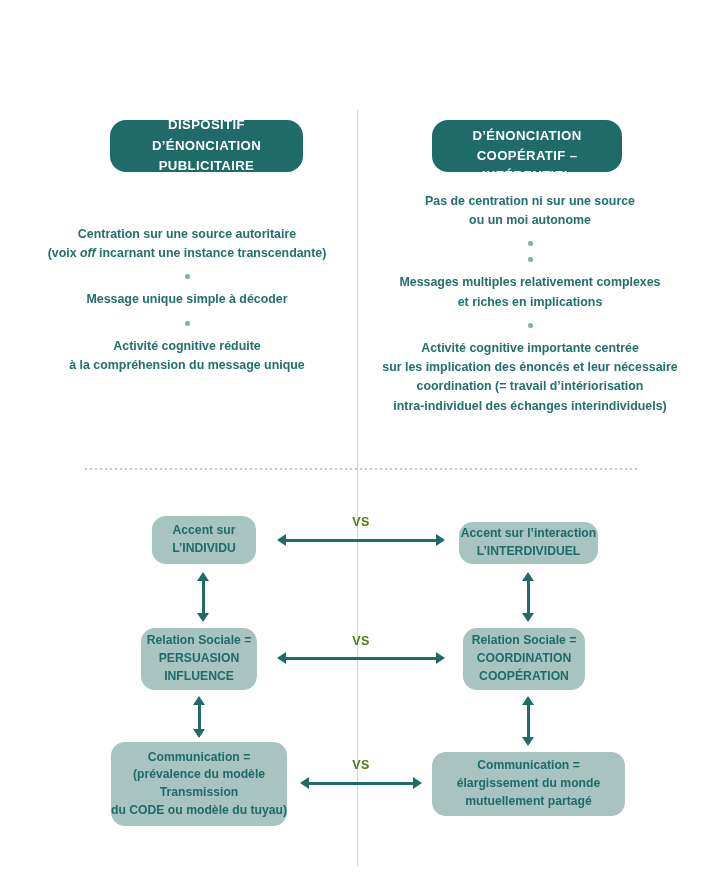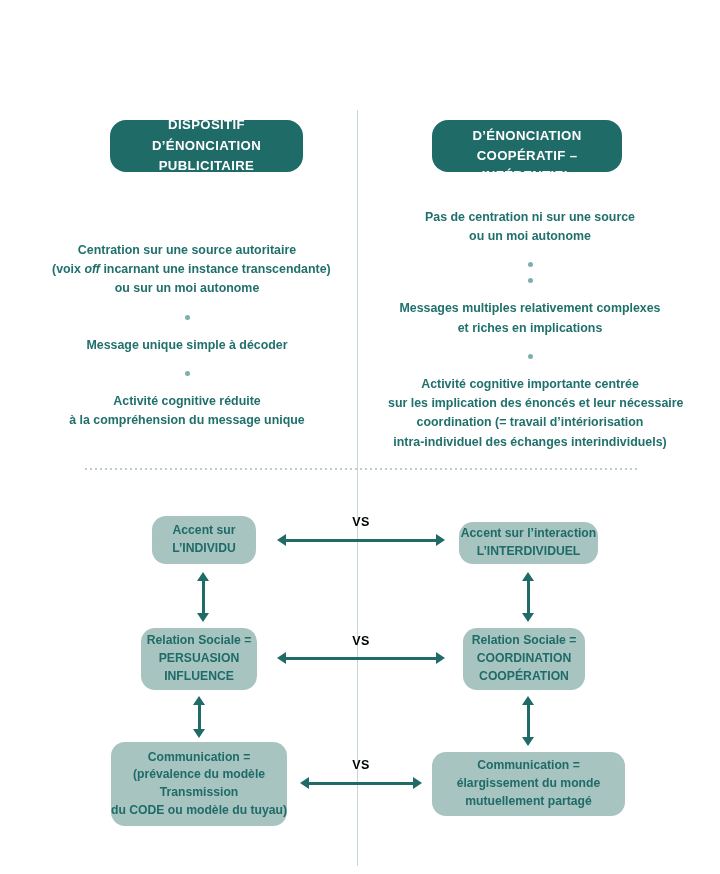--- a/index.html
+++ b/index.html
@@ -62,21 +62,21 @@
     position: absolute;
     text-align: center;
     font-weight: bold;
     font-size: 12.4px;
     line-height: 1.55;
     color: #20706C;
   }
   .col-left  { left: 36px;  top: 225px; width: 302px; }
   .col-right { left: 372px; top: 192px; width: 316px; }
 
-  .blk { margin: 16px; }
+  .blk { margin: 0; }
   .blk .ln { display: block; white-space: nowrap; }
   .blk em { font-style: italic; font-weight: bold; }
 
   .sep-dot {
     display: block;
     margin: 11px auto;
     width: 5px;
     height: 5px;
     border-radius: 50%;
     background: #7FAFAB;
@@ -158,21 +158,21 @@
   .varrow-l1 { left: 197px; top: 572px; height: 50px; }
   .varrow-r1 { left: 522px; top: 572px; height: 50px; }
   .varrow-l2 { left: 193px; top: 696px; height: 42px; }
   .varrow-r2 { left: 522px; top: 696px; height: 50px; }
 
   
   .vs {
     position: absolute;
     font-weight: bold;
     font-size: 12.5px;
-    color: #000000;
+    color: #4d7c0f;
     letter-spacing: 0.4px;
     text-align: center;
     width: 40px;
   }
   .vs-1 { left: 341px; top: 515px; }
   .vs-2 { left: 341px; top: 634px; }
   .vs-3 { left: 341px; top: 758px; }
 </style>
 </head>
 <body>
@@ -192,21 +192,20 @@
     <span class="ln">DISPOSITIF D’ÉNONCIATION</span>
     <span class="ln">COOPÉRATIF – INFÉRENTIEL</span>
   </div>
 </div>
 
 <div class="col col-left">
 
   <p class="blk">
     <span class="ln">Centration sur une source autoritaire</span>
     <span class="ln"><span>(voix </span><em>off</em><span> incarnant une instance transcendante)</span></span>
-    <span class="ln">ou sur un moi autonome</span>
   </p>
 
   <span class="sep-dot"></span>
 
   <p class="blk">
     <span class="ln">Message unique simple à décoder</span>
   </p>
 
   <span class="sep-dot"></span>
 

